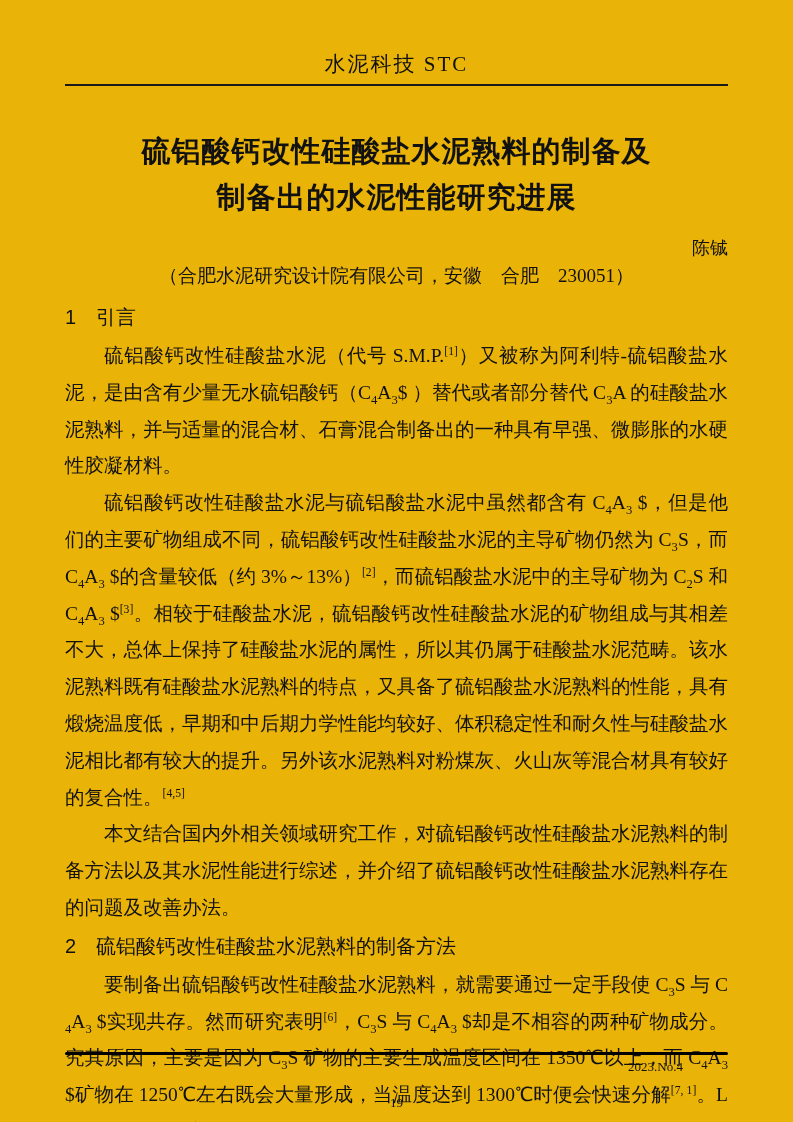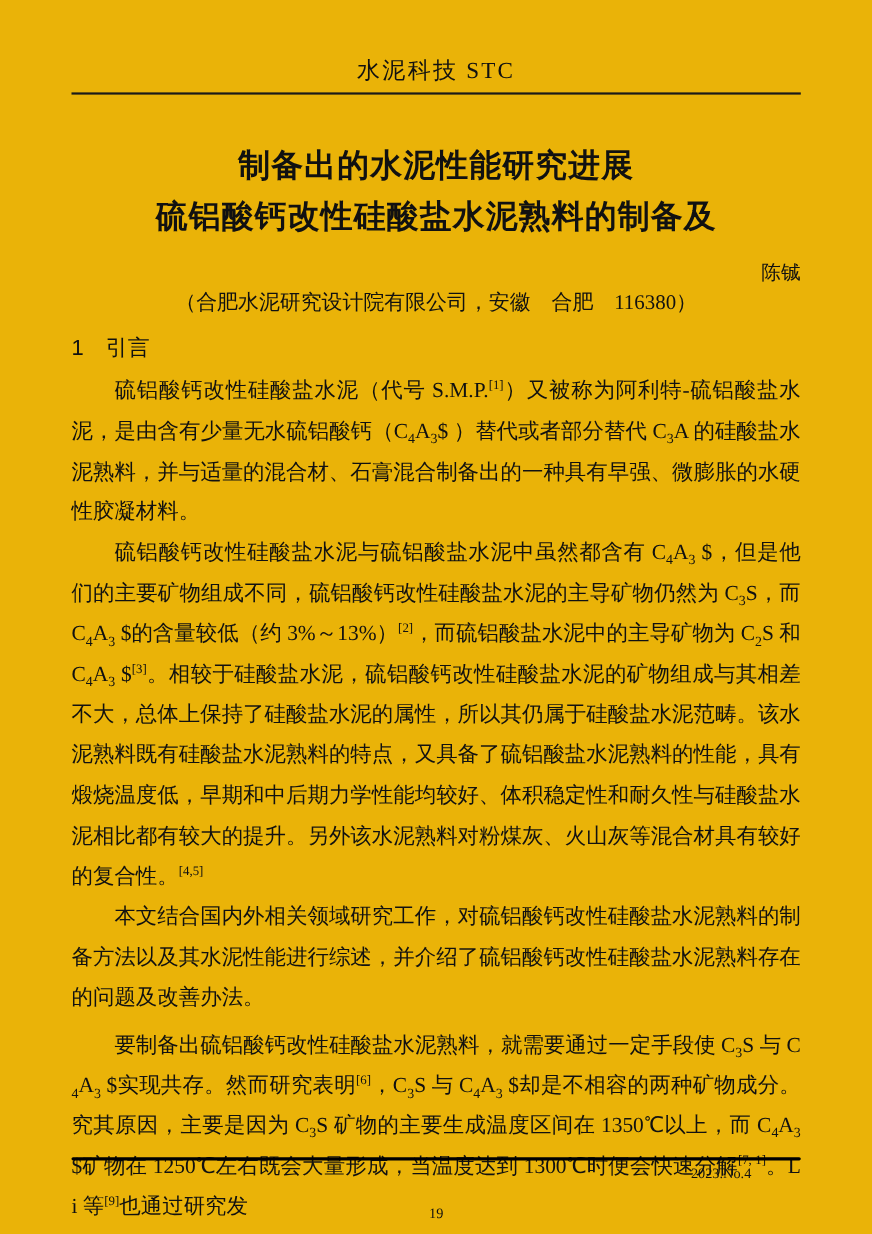--- a/index.html
+++ b/index.html
@@ -110,33 +110,34 @@
 </style>
 </head>
 <body>
 
 <div class="page">
   <div class="content">
     <div class="journal-header">水泥科技 STC</div>
     <div class="header-rule"></div>
 
     <div class="article-title">
+      <div>硫铝酸钙改性硅酸盐水泥熟料的制备及</div>
       <div>制备出的水泥性能研究进展</div>
-      <div>硫铝酸钙改性硅酸盐水泥熟料的制备及</div>
     </div>
 
     <div class="author">陈铖</div>
-    <div class="affiliation">（合肥水泥研究设计院有限公司，安徽　合肥　116380）</div>
+    <div class="affiliation">（合肥水泥研究设计院有限公司，安徽　合肥　230051）</div>
 
     <h2 class="section-heading">1　引言</h2>
 
     <p class="body-para first-after-heading">硫铝酸钙改性硅酸盐水泥（代号 S.M.P.<sup>[1]</sup>）又被称为阿利特-硫铝酸盐水泥，是由含有少量无水硫铝酸钙（C<sub>4</sub>A<sub>3</sub>$ ）替代或者部分替代 C<sub>3</sub>A 的硅酸盐水泥熟料，并与适量的混合材、石膏混合制备出的一种具有早强、微膨胀的水硬性胶凝材料。</p>
     <p class="body-para">硫铝酸钙改性硅酸盐水泥与硫铝酸盐水泥中虽然都含有 C<sub>4</sub>A<sub>3</sub> $，但是他们的主要矿物组成不同，硫铝酸钙改性硅酸盐水泥的主导矿物仍然为 C<sub>3</sub>S，而 C<sub>4</sub>A<sub>3</sub> $的含量较低（约 3%～13%）<sup>[2]</sup>，而硫铝酸盐水泥中的主导矿物为 C<sub>2</sub>S 和 C<sub>4</sub>A<sub>3</sub> $<sup>[3]</sup>。相较于硅酸盐水泥，硫铝酸钙改性硅酸盐水泥的矿物组成与其相差不大，总体上保持了硅酸盐水泥的属性，所以其仍属于硅酸盐水泥范畴。该水泥熟料既有硅酸盐水泥熟料的特点，又具备了硫铝酸盐水泥熟料的性能，具有煅烧温度低，早期和中后期力学性能均较好、体积稳定性和耐久性与硅酸盐水泥相比都有较大的提升。另外该水泥熟料对粉煤灰、火山灰等混合材具有较好的复合性。<sup>[4,5]</sup></p>
     <p class="body-para">本文结合国内外相关领域研究工作，对硫铝酸钙改性硅酸盐水泥熟料的制备方法以及其水泥性能进行综述，并介绍了硫铝酸钙改性硅酸盐水泥熟料存在的问题及改善办法。</p>
 
+    <h2 class="section-heading second">2　硫铝酸钙改性硅酸盐水泥熟料的制备方法</h2>
 
     <p class="body-para first-after-heading">要制备出硫铝酸钙改性硅酸盐水泥熟料，就需要通过一定手段使 C<sub>3</sub>S 与 C<sub>4</sub>A<sub>3</sub> $实现共存。然而研究表明<sup>[6]</sup>，C<sub>3</sub>S 与 C<sub>4</sub>A<sub>3</sub> $却是不相容的两种矿物成分。究其原因，主要是因为 C<sub>3</sub>S 矿物的主要生成温度区间在 1350℃以上，而 C<sub>4</sub>A<sub>3</sub> $矿物在 1250℃左右既会大量形成，当温度达到 1300℃时便会快速分解<sup>[7, 1]</sup>。Li 等<sup>[9]</sup>也通过研究发</p>
   </div>
 
   <div class="footer-rule"></div>
   <div class="footer-page-number">19</div>
   <div class="footer-issue">2023.No.4</div>
 </div>
 
 </body></html>

